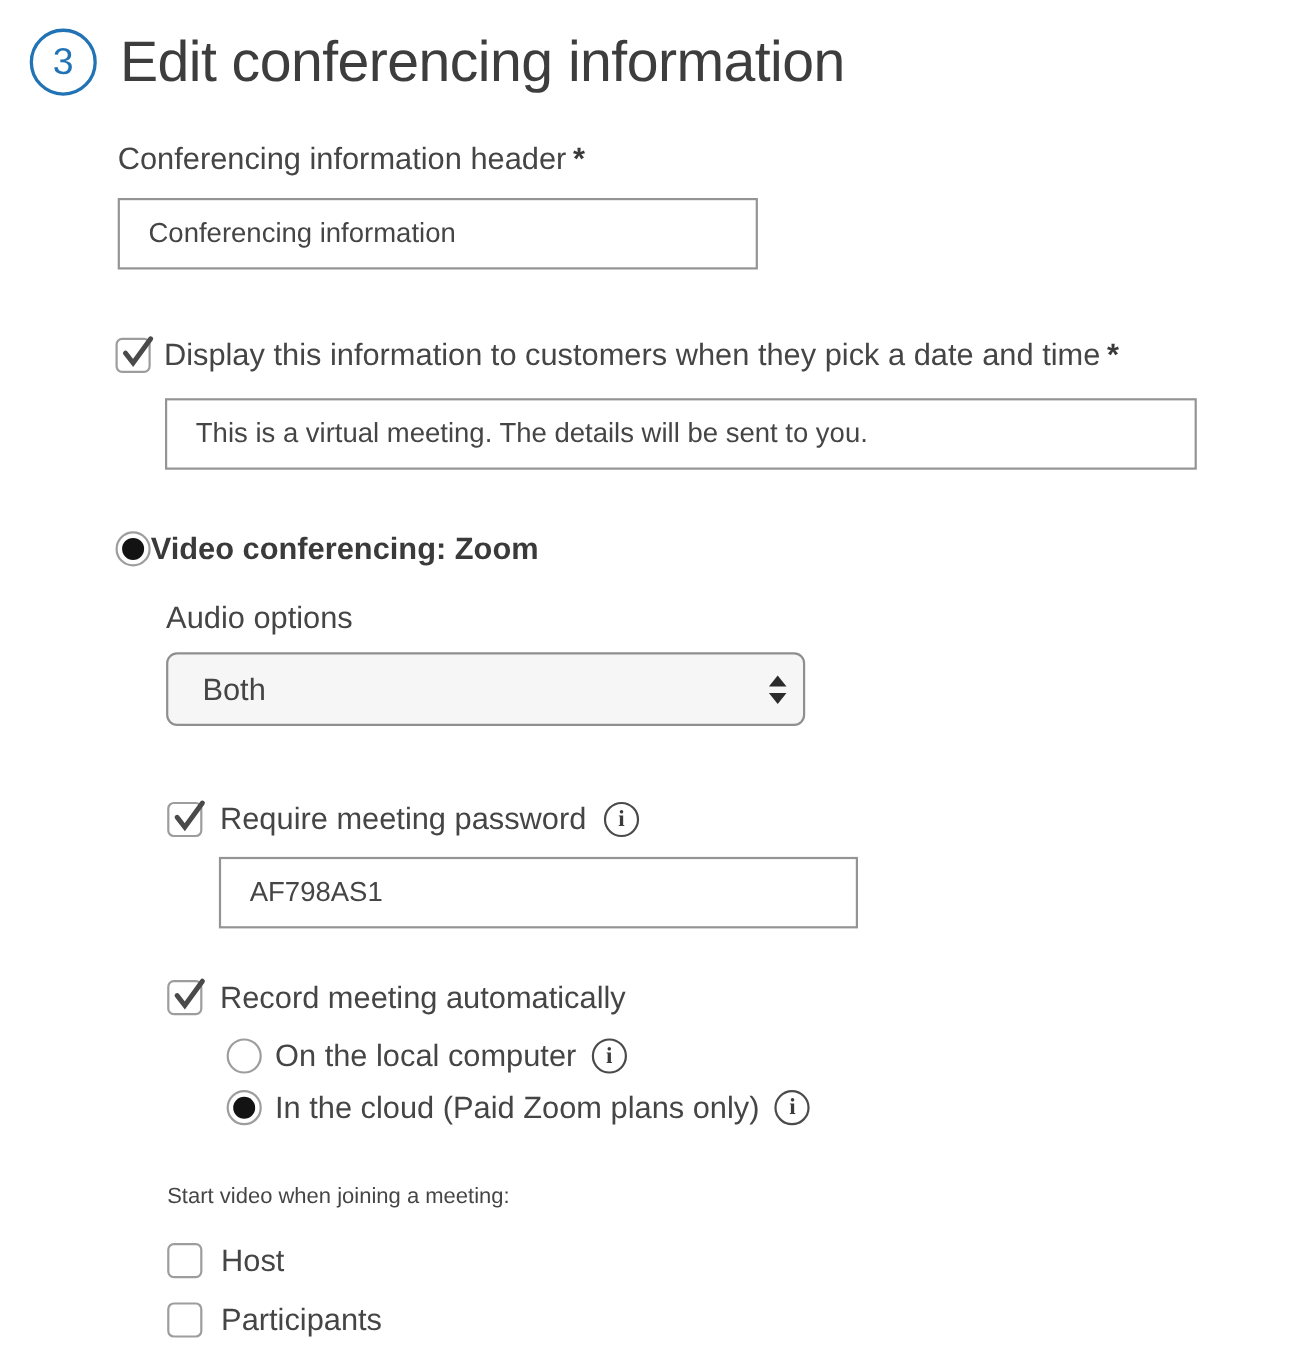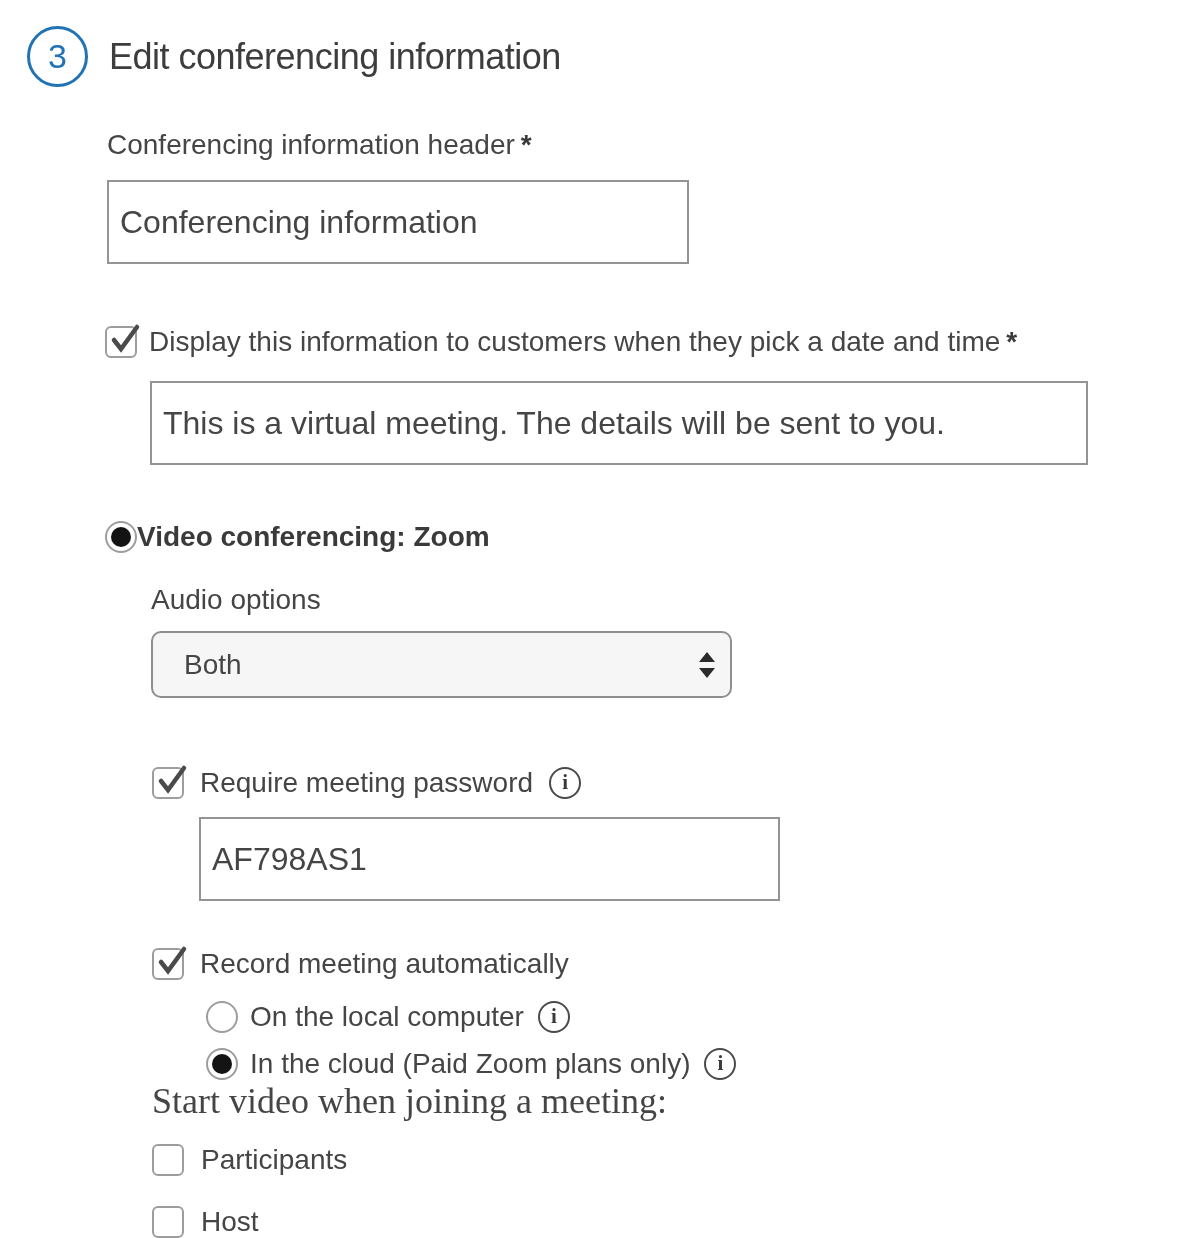--- a/index.html
+++ b/index.html
@@ -22,41 +22,41 @@
     width: 55px; height: 55px;
     border: 3px solid #2173b5;
     border-radius: 50%;
     color: #2173b5;
     font-size: 34px;
     display: flex; align-items: center; justify-content: center;
     flex: none;
   }
   h1.page-title {
     margin: 0;
-    font-size: 36px;
+    font-size: 52px;
     font-weight: 400;
     color: #3d3d3d;
     letter-spacing: -0.5px;
   }
 
   .form-body { margin-left: 80px; }
 
   .field-label { margin-top: 42px; font-size: 28px; color: #454545; }
   .req { font-weight: 700; color: #3a3a3a; margin-left: 6px; }
 
   .text-input {
     display: block;
     margin-top: 19px;
-    height: 84px;
+    height: 65px;
     border: 2px solid #949494;
     border-radius: 0;
     font-family: "Liberation Sans", sans-serif;
-    font-size: 32px;
+    font-size: 25px;
     color: #454545;
-    padding: 0 11px;
+    padding: 0 26px;
     box-sizing: border-box;
     background: #ffffff;
     outline: none;
   }
   #header-input { width: 582px; }
   #display-input { width: 938px; margin-left: 43px; margin-top: 23px; }
   #password-input { width: 581px; margin-left: 48px; margin-top: 18px; }
 
   .check-row { display: flex; align-items: center; font-size: 28px; }
 
@@ -138,21 +138,21 @@
 
   .password-row { margin-top: 69px; margin-left: 1px; gap: 16px; }
   .record-row { margin-top: 47px; margin-left: 1px; gap: 16px; }
 
   .record-options { margin-left: 55px; }
   .record-option { gap: 12px; }
   .record-option.first { margin-top: 21px; }
   .record-option.second { margin-top: 15px; }
   .record-option .info-icon { margin-left: 2px; }
 
-  .start-label { margin-left: 1px; font-size: 36px; font-family: Liberation Serif, serif; }
+  .start-label { margin-top: 54px; margin-left: 1px; font-size: 20px; }
   .start-option { margin-left: 1px; gap: 17px; }
   .start-option.first { margin-top: 30px; }
   .start-option.second { margin-top: 22px; }
 </style>
 </head>
 <body>
 
 <div class="content">
 
   <header class="step-header">
@@ -231,24 +231,24 @@
           <div class="radio selected"></div>
           <span>In the cloud (Paid Zoom plans only)</span>
           <span class="info-icon">
             <span class="info-i">i</span>
           </span>
         </div>
       </div>
 
       <div class="start-label">Start video when joining a meeting:</div>
 
+      <div class="check-row start-option first">
+        <div class="checkbox"></div>
+        <span>Host</span>
+      </div>
       <div class="check-row start-option second">
         <div class="checkbox"></div>
         <span>Participants</span>
       </div>
-      <div class="check-row start-option first">
-        <div class="checkbox"></div>
-        <span>Host</span>
-      </div>
 
     </div>
   </div>
 </div>
 
 </body></html>

